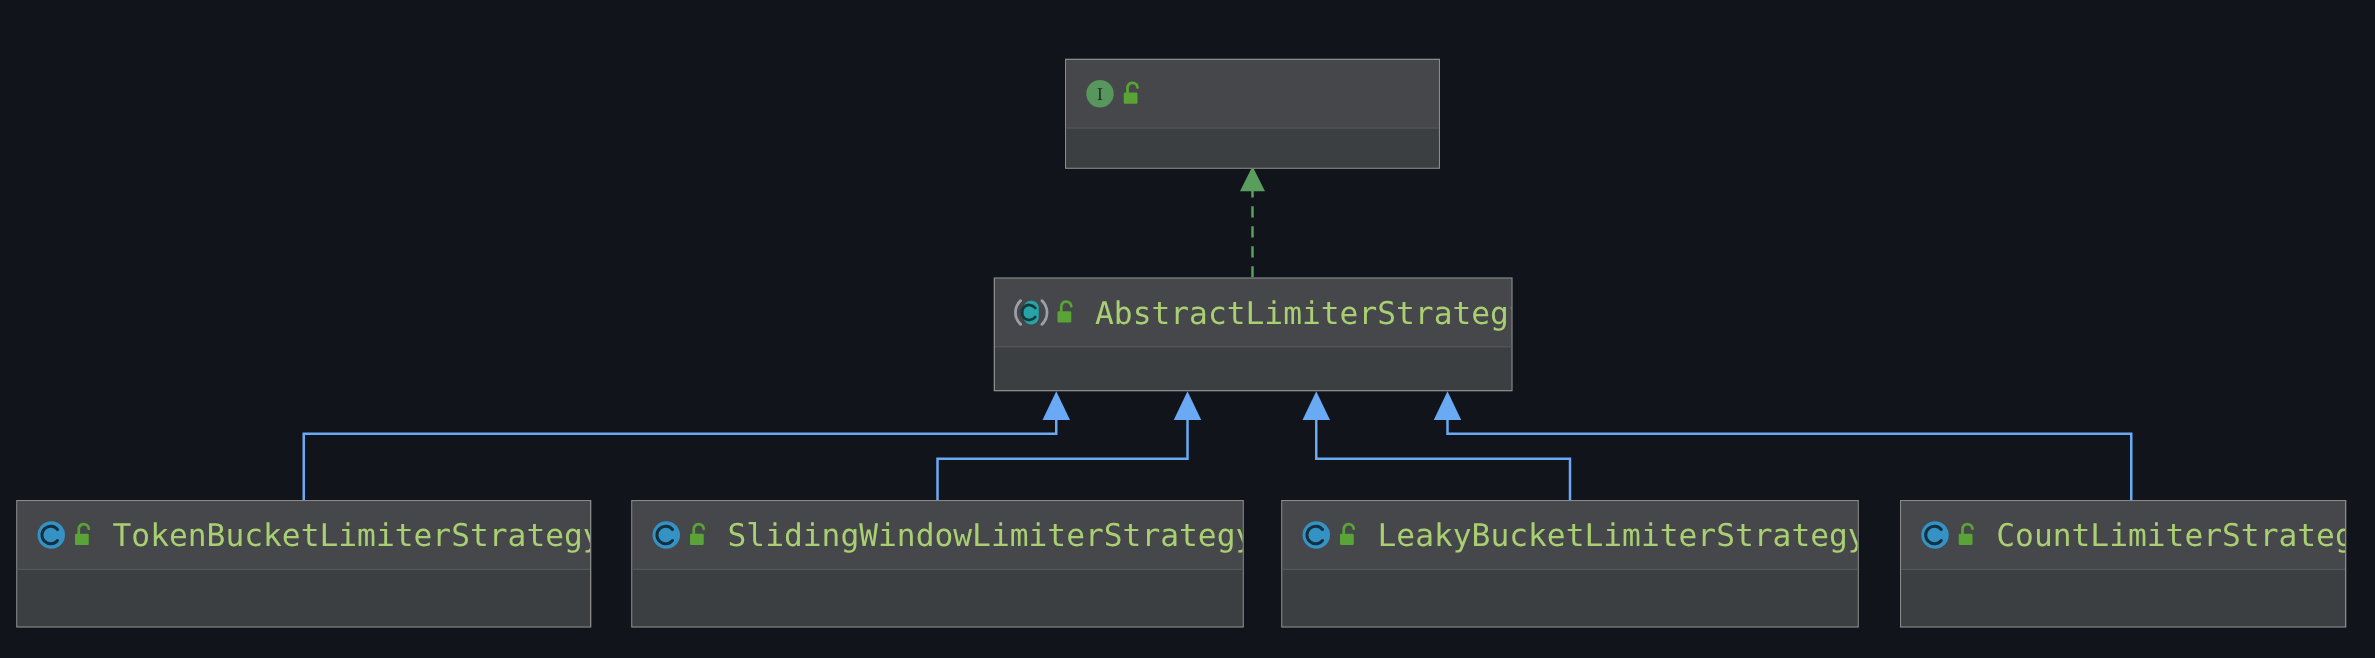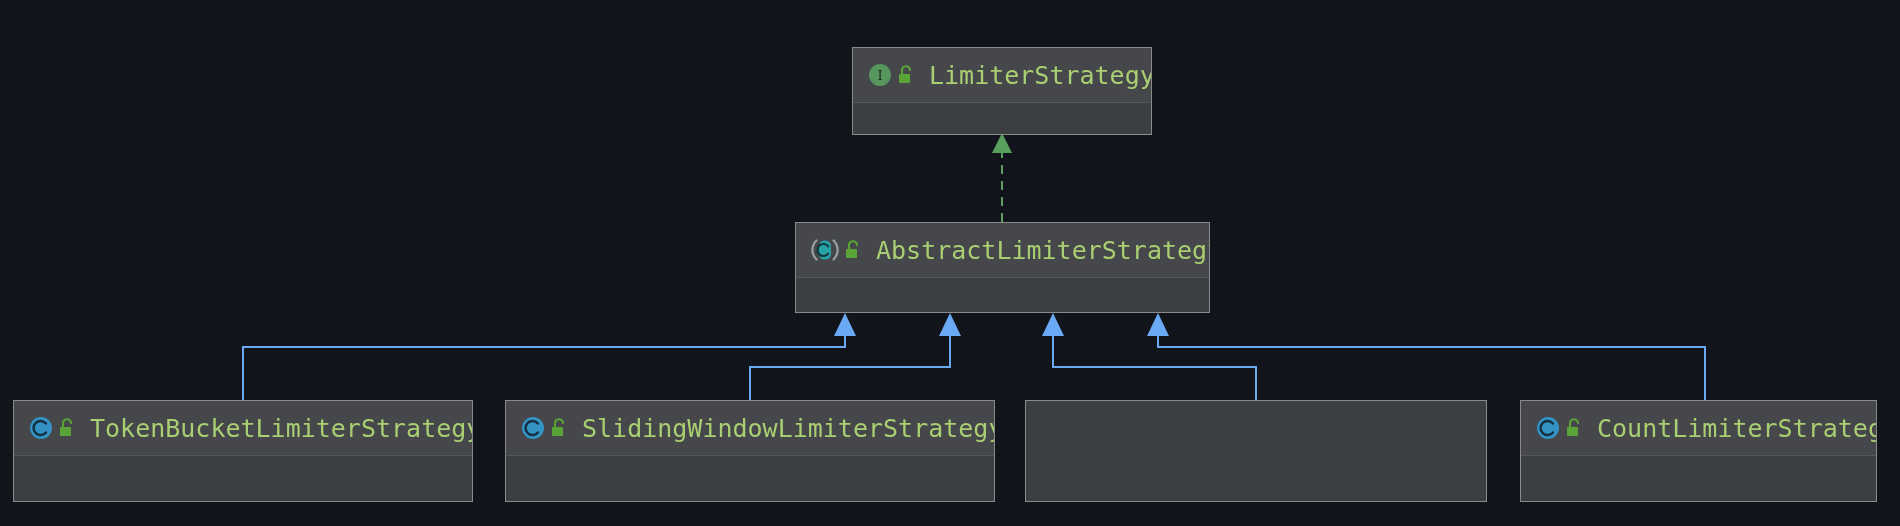--- a/index.html
+++ b/index.html
@@ -109,21 +109,20 @@
               <circle cx="13" cy="13" r="11" fill="#57965c"></circle>
               <text x="13" y="18" font-family="DejaVu Serif, serif" font-size="13" text-anchor="middle" fill="#1d2b1d">I</text>
             </svg>
           </span>
           <span class="icon-slot lock-icon">
             <svg viewBox="0 0 18 22" width="18" height="22" aria-hidden="true">
               <path d="M5 10V6.5A4 4 0 0 1 13 6" fill="none" stroke="#5aa336" stroke-width="2.2" stroke-linecap="round"></path>
               <rect x="2" y="10" width="11" height="9" rx="1" fill="#5aa336"></rect>
             </svg>
           </span>
-          <span class="uml-title" style="color: rgb(169, 207, 114);">LimiterStrategy</span>
         </div>
         <div class="uml-body" style="background: rgb(60, 63, 65);"></div>
       </div>
       <div class="uml-node" style="left: 795px; top: 222px; width: 415px; height: 91px; background: rgb(60, 63, 65); border-color: rgb(138, 138, 138);">
         <div class="uml-header" style="height: 55px; background: rgb(69, 71, 74);">
           <span class="icon-slot kind-icon abstract">
             <svg viewBox="0 0 30 26" width="30" height="26" aria-hidden="true">
               <path d="M6.5 3.5a13 13 0 0 0 0 19" fill="none" stroke="#9aa0a6" stroke-width="2.2" stroke-linecap="round"></path>
               <path d="M23.5 3.5a13 13 0 0 1 0 19" fill="none" stroke="#9aa0a6" stroke-width="2.2" stroke-linecap="round"></path>
               <rect x="9" y="3.5" width="12" height="19" rx="5.5" fill="#27a3a8"></rect>
@@ -170,20 +169,35 @@
             <svg viewBox="0 0 18 22" width="18" height="22" aria-hidden="true">
               <path d="M5 10V6.5A4 4 0 0 1 13 6" fill="none" stroke="#5aa336" stroke-width="2.2" stroke-linecap="round"></path>
               <rect x="2" y="10" width="11" height="9" rx="1" fill="#5aa336"></rect>
             </svg>
           </span>
           <span class="uml-title" style="color: rgb(169, 207, 114);">SlidingWindowLimiterStrategy</span>
         </div>
         <div class="uml-body" style="background: rgb(60, 63, 65);"></div>
       </div>
       <div class="uml-node" style="left: 1025px; top: 400px; width: 462px; height: 102px; background: rgb(60, 63, 65); border-color: rgb(138, 138, 138);">
+        <div class="uml-header" style="height: 55px; background: rgb(69, 71, 74);">
+          <span class="icon-slot kind-icon">
+            <svg viewBox="0 0 26 26" width="26" height="26" aria-hidden="true">
+              <circle cx="13" cy="13" r="11" fill="#3592c4"></circle>
+              <path d="M18 8.6a7 7 0 1 0 0 8.8" fill="none" stroke="#14303f" stroke-width="2.4" stroke-linecap="round"></path>
+            </svg>
+          </span>
+          <span class="icon-slot lock-icon">
+            <svg viewBox="0 0 18 22" width="18" height="22" aria-hidden="true">
+              <path d="M5 10V6.5A4 4 0 0 1 13 6" fill="none" stroke="#5aa336" stroke-width="2.2" stroke-linecap="round"></path>
+              <rect x="2" y="10" width="11" height="9" rx="1" fill="#5aa336"></rect>
+            </svg>
+          </span>
+          <span class="uml-title" style="color: rgb(169, 207, 114);">LeakyBucketLimiterStrategy</span>
+        </div>
         <div class="uml-body" style="background: rgb(60, 63, 65);"></div>
       </div>
       <div class="uml-node" style="left: 1520px; top: 400px; width: 357px; height: 102px; background: rgb(60, 63, 65); border-color: rgb(138, 138, 138);">
         <div class="uml-header" style="height: 55px; background: rgb(69, 71, 74);">
           <span class="icon-slot kind-icon">
             <svg viewBox="0 0 26 26" width="26" height="26" aria-hidden="true">
               <circle cx="13" cy="13" r="11" fill="#3592c4"></circle>
               <path d="M18 8.6a7 7 0 1 0 0 8.8" fill="none" stroke="#14303f" stroke-width="2.4" stroke-linecap="round"></path>
             </svg>
           </span>

